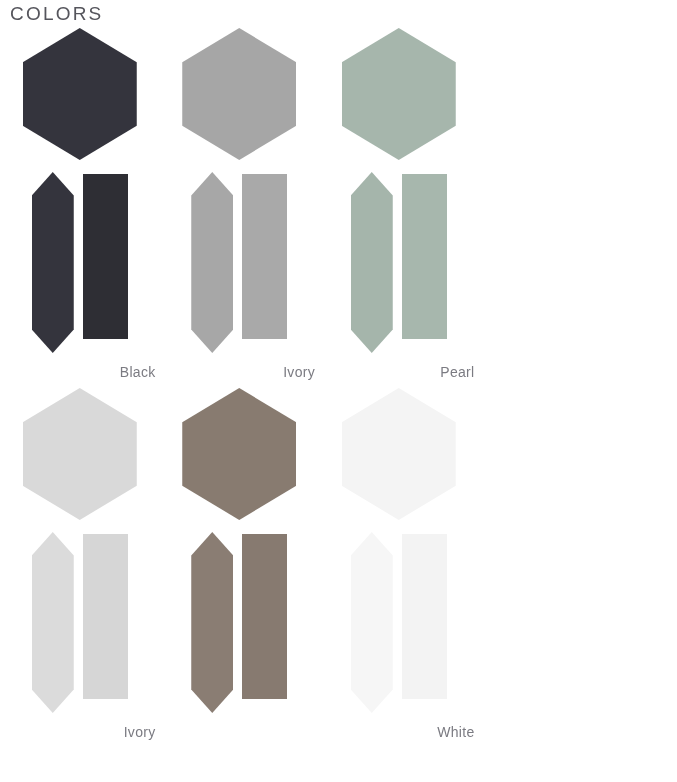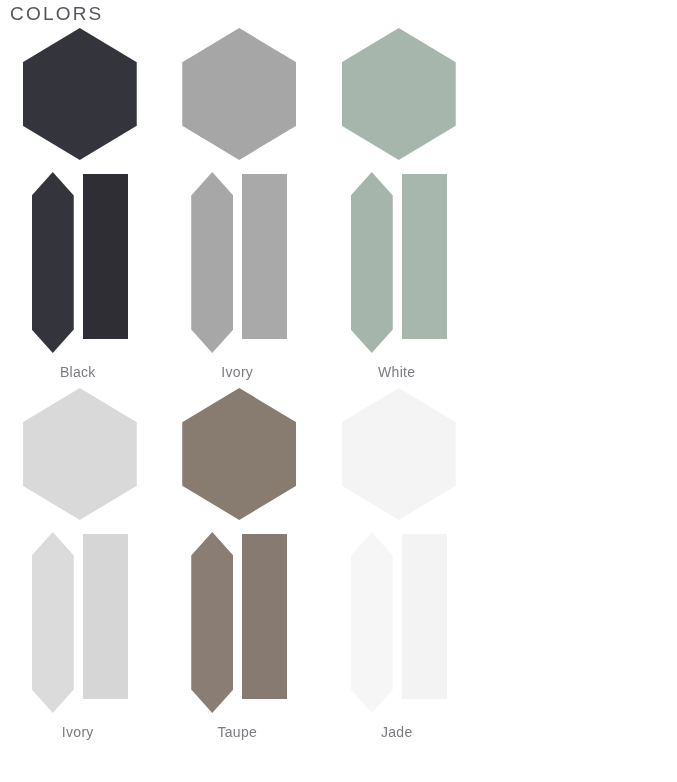--- a/index.html
+++ b/index.html
@@ -85,21 +85,21 @@
     -webkit-clip-path: polygon(50% 0%, 100% 13%, 100% 87%, 50% 100%, 0% 87%, 0% 13%);
   }
   .rect {
     width: 45px;
     height: 165px;
     margin-top: 2px;
   }
 
   
   .swatch-label {
-    text-align: center;
+    text-align: right;
     font-size: 14px;
     color: #7b7b82;
     letter-spacing: 0.3px;
     line-height: 20px;
     padding-top: 8px;
     padding-right: 4px;
     font-weight: 400;
   }
 </style>
 </head>
@@ -137,21 +137,21 @@
 
 
       <div class="swatch-cell">
         <div class="hex-wrap">
           <div class="hex" style="background-color: rgb(166, 182, 172);"></div>
         </div>
         <div class="tiles-wrap">
           <div class="picket" style="background-color: rgb(165, 181, 171);"></div>
           <div class="rect" style="background-color: rgb(167, 183, 173);"></div>
         </div>
-        <div class="swatch-label">White</div>
+        <div class="swatch-label">Pearl</div>
       </div>
 
     </div>
 
     <div class="swatch-row">
 
 
       <div class="swatch-cell">
         <div class="hex-wrap">
           <div class="hex" style="background-color: rgb(217, 217, 217);"></div>
@@ -164,30 +164,29 @@
       </div>
 
       <div class="swatch-cell">
         <div class="hex-wrap">
           <div class="hex" style="background-color: rgb(136, 123, 112);"></div>
         </div>
         <div class="tiles-wrap">
           <div class="picket" style="background-color: rgb(138, 125, 115);"></div>
           <div class="rect" style="background-color: rgb(135, 122, 112);"></div>
         </div>
-        <div class="swatch-label">Taupe</div>
       </div>
 
       <div class="swatch-cell">
         <div class="hex-wrap">
           <div class="hex" style="background-color: rgb(244, 244, 244);"></div>
         </div>
         <div class="tiles-wrap">
           <div class="picket" style="background-color: rgb(246, 246, 246);"></div>
           <div class="rect" style="background-color: rgb(243, 243, 243);"></div>
         </div>
-        <div class="swatch-label">Jade</div>
+        <div class="swatch-label">White</div>
       </div>
 
     </div>
 
   </div>
 </div>
 
 </body></html>

